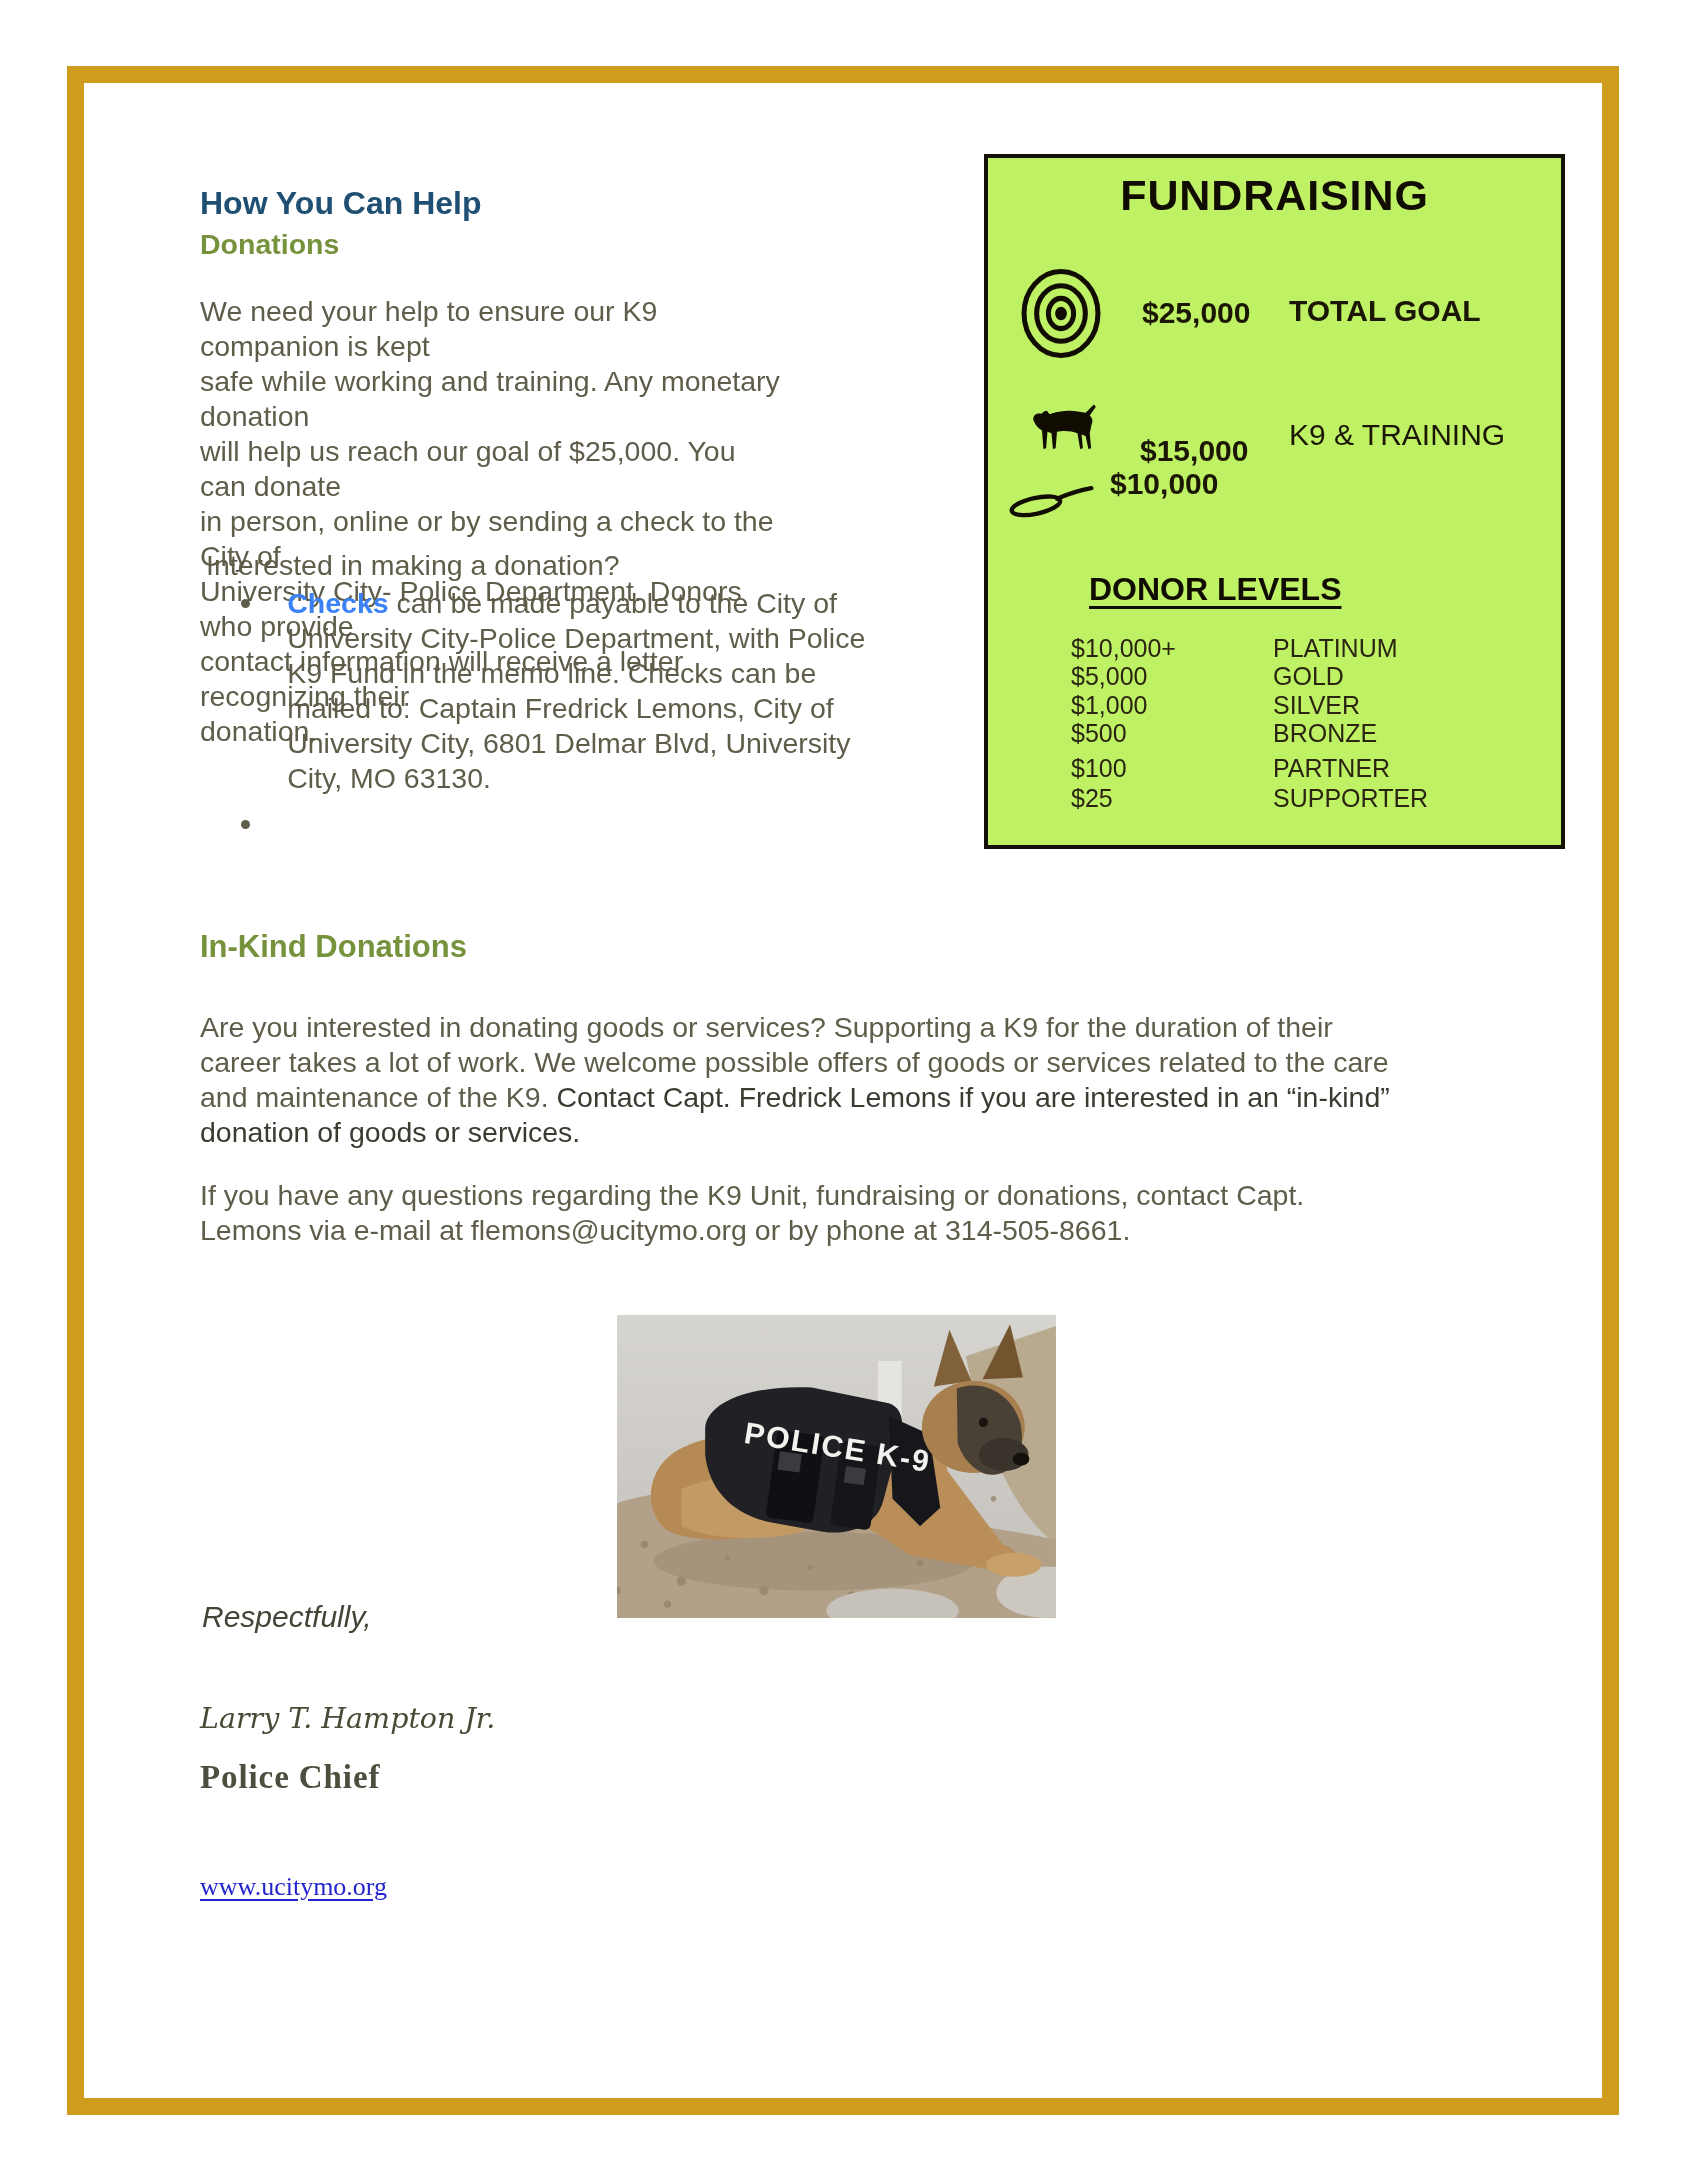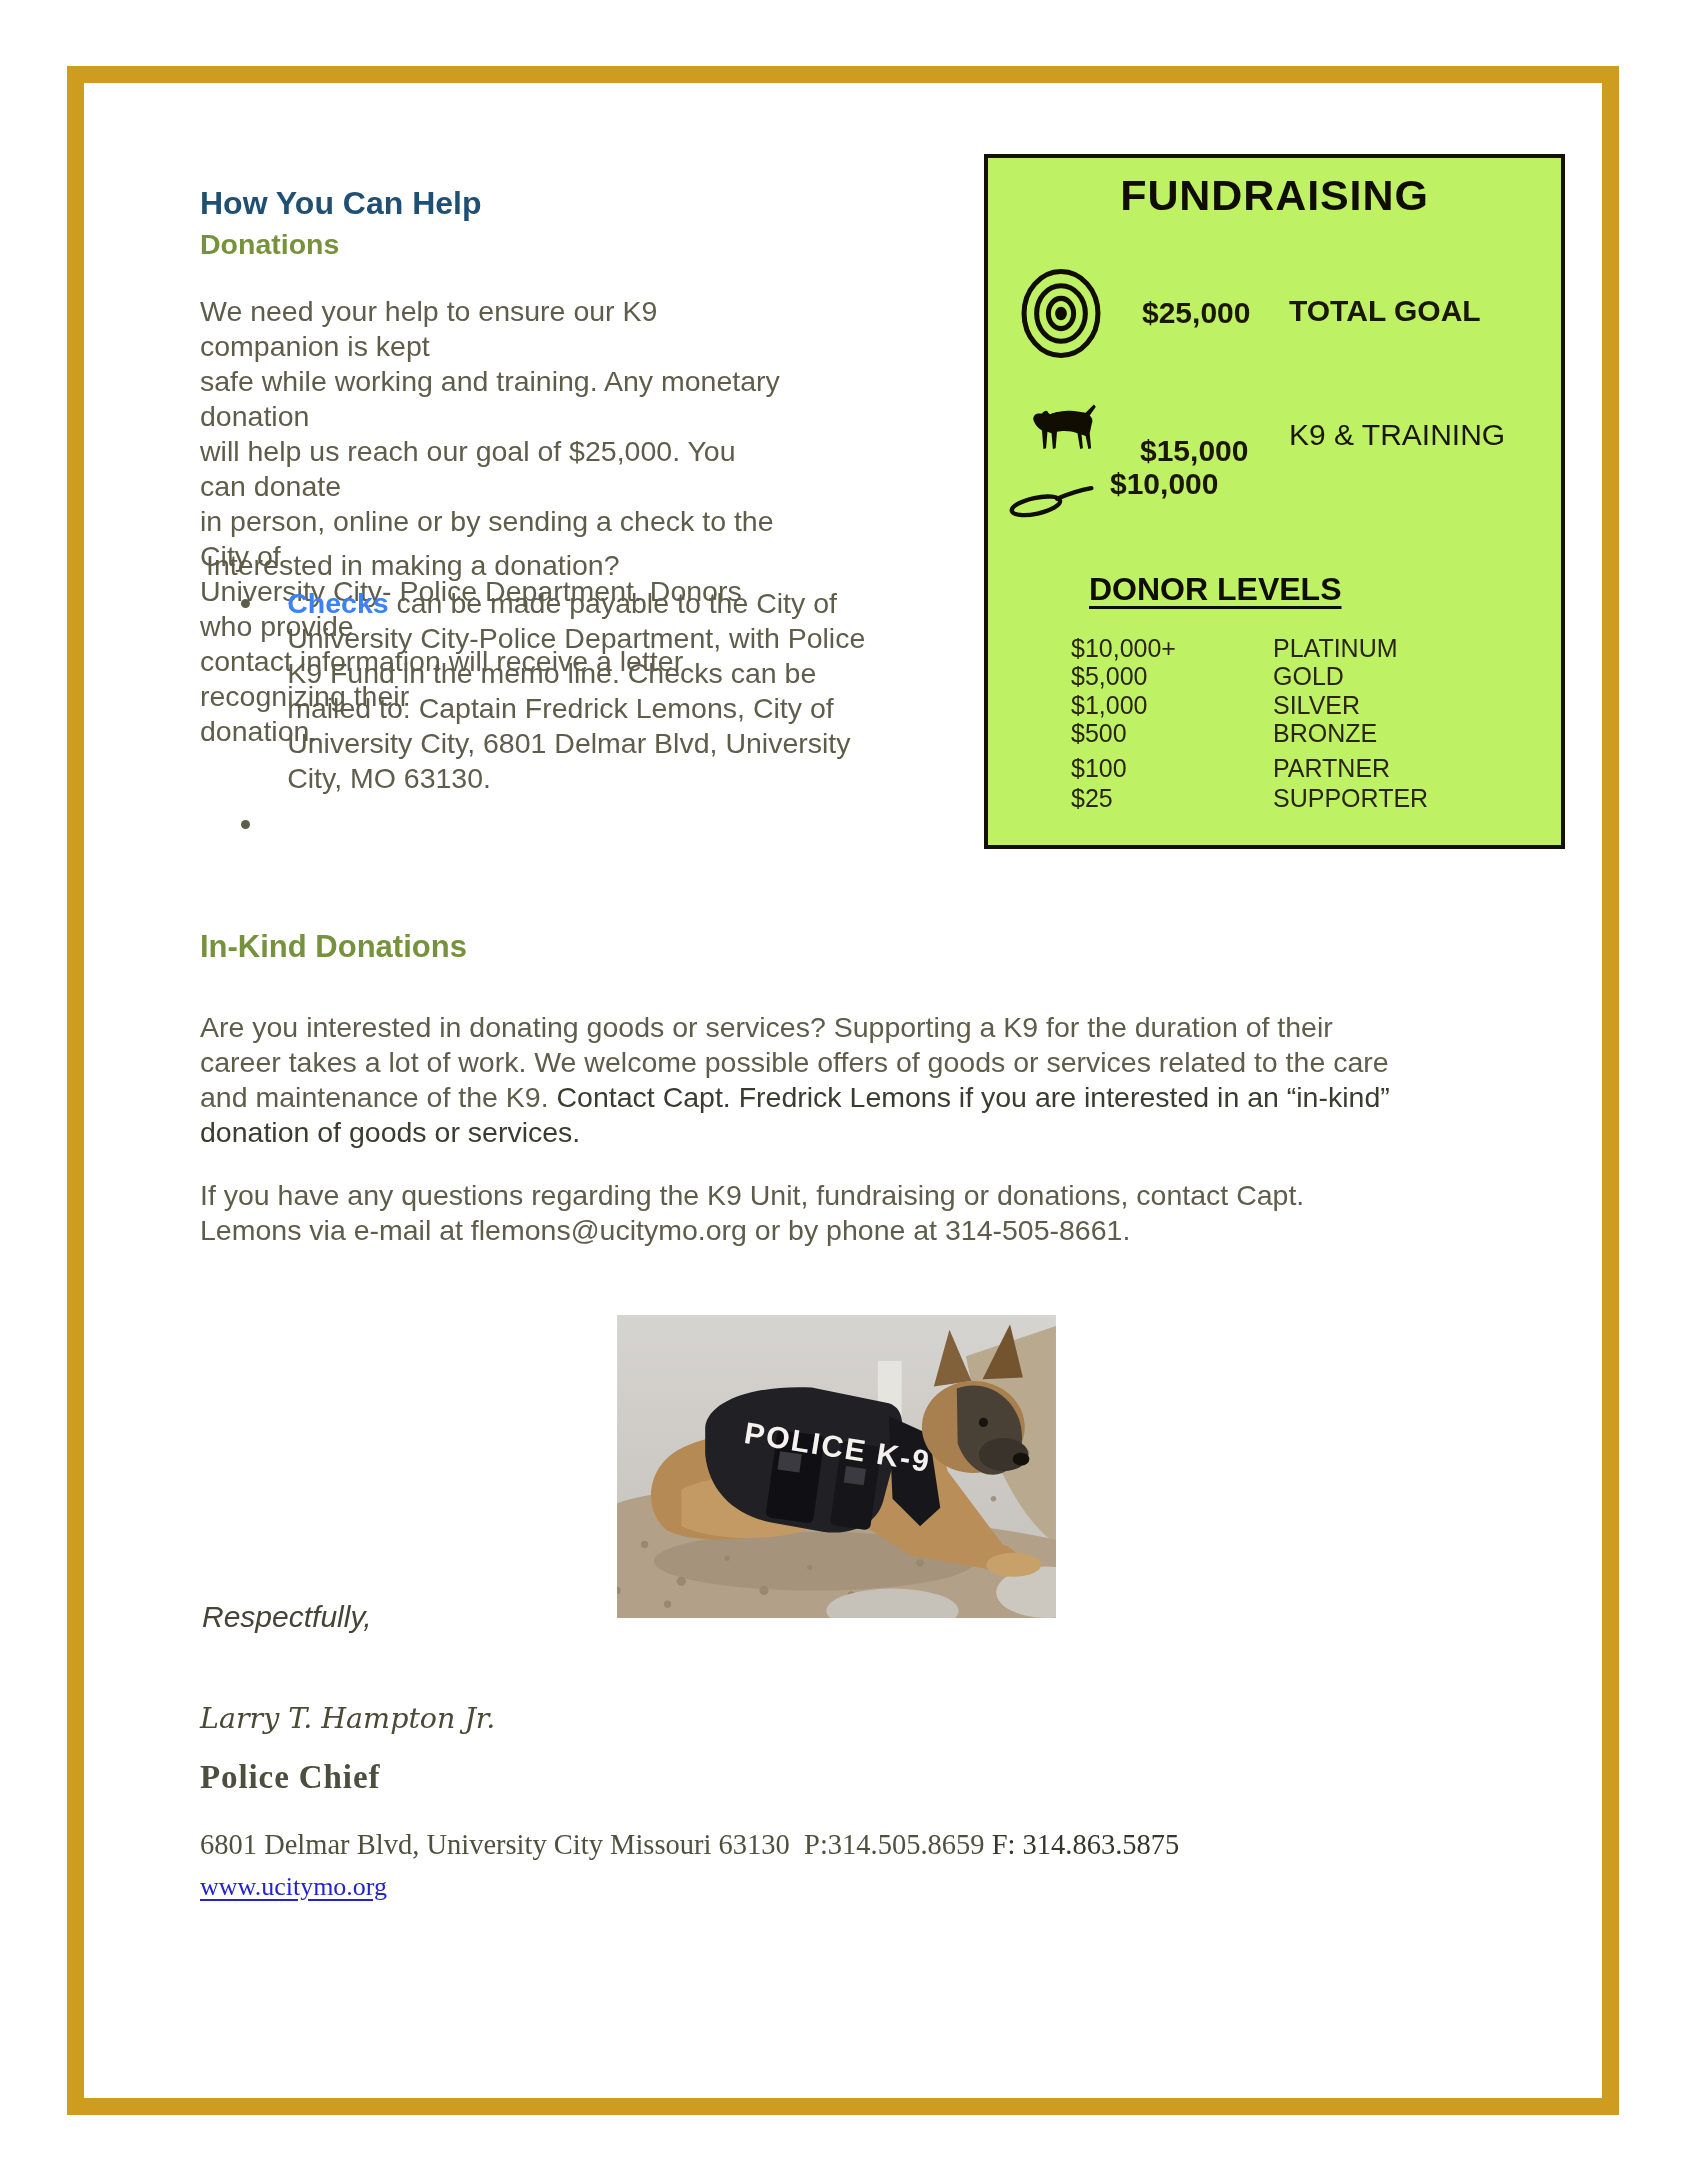--- a/index.html
+++ b/index.html
@@ -186,16 +186,15 @@
     <path d="M370,80 C402,68 434,90 440,122 C445,152 432,172 410,174 C394,175 378,160 371,140 Z" fill="#4a4136"></path>
     <ellipse cx="421" cy="152" rx="27" ry="18" fill="#3a332c"></ellipse>
     <ellipse cx="440" cy="157" rx="9" ry="7" fill="#14110d"></ellipse>
     <circle cx="399" cy="117" r="5" fill="#17130e"></circle>
   </svg>
 
   <div class="abs closing">Respectfully,</div>
   <div class="abs sig-name">Larry T. Hampton Jr.</div>
   <div class="abs sig-title">Police Chief</div>
 
-  <div class="abs footer-line prewrap"><span>6801 Delmar Blvd, University City Missouri 63130  P:314.505.8659 </span><span class="fax">F: 314.863.5875</span></div>
   <a class="abs website" href="#">www.ucitymo.org</a>
 </div>
 
 
 </body></html>

